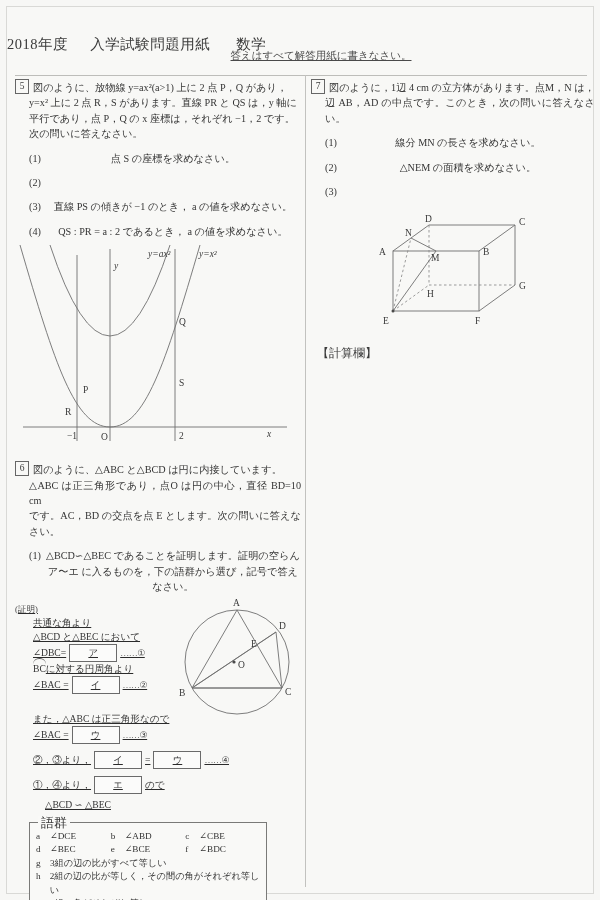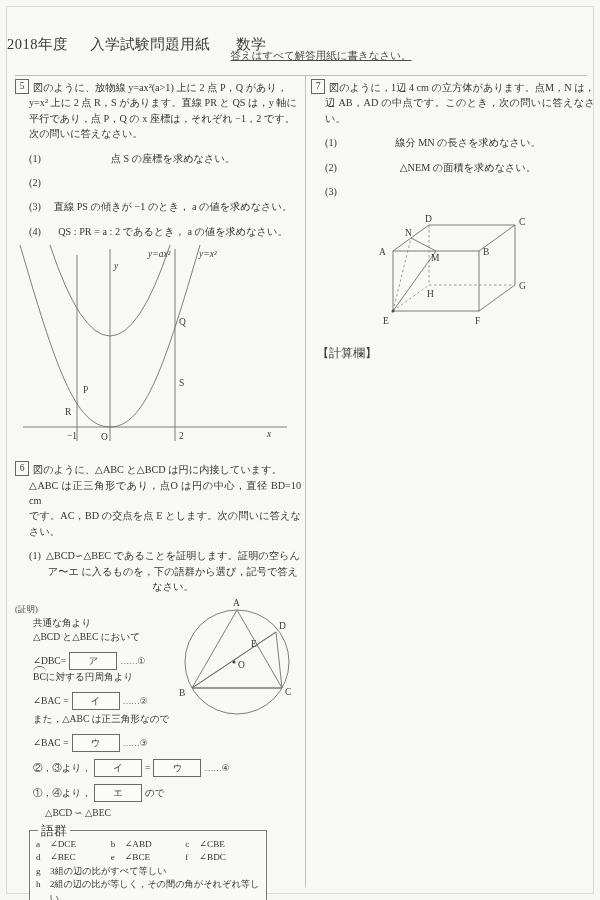--- a/index.html
+++ b/index.html
@@ -70,21 +70,21 @@
   .sub .lab{flex:0 0 auto;}
   .sub .body{flex:1 1 auto;text-align:center;}
 
   
   .graphwrap{position:relative;margin-top:6px;height:212px;}
   .graphwrap svg{position:absolute;left:0;top:0;}
 
   
   .proof{margin-top:7px;font-size:9.6px;line-height:14px;color:#343434;}
   .proof .lbl{font-size:8.6px;color:#4a4a4a;}
-  .prow{display:flex;align-items:center;gap:3px;padding-left:18px;margin-top:8px;}
+  .prow{display:flex;align-items:center;gap:3px;padding-left:18px;margin-top:0;}
   .pbox{
     border:1px solid #6a6a6a;background:#fbfbfa;
     width:46px;height:16px;line-height:16px;
     text-align:center;font-size:9.4px;color:#333;
   }
   .dots{font-size:9px;color:#444;letter-spacing:-0.5px;}
   .arcwrap{position:relative;display:inline-block;}
   .arcwrap .arc{
     position:absolute;left:0;right:0;top:-4px;height:5px;
     border-top:1px solid #555;border-radius:50%/100% 100% 0 0;
@@ -194,39 +194,39 @@
           <span class="ind">です。AC，BD の交点を点 E とします。次の問いに答えなさい。</span>
         </div>
         <div class="sub">
           <span class="lab">(1)</span>
           <span class="body">
             <span>△BCD∽△BEC であることを証明します。証明の空らん</span><br>
             <span>ア〜エ に入るものを，下の語群から選び，記号で答えなさい。</span>
           </span>
         </div>
 
-        <div style="position:relative;">
+        <div style="position:relative;text-decoration:underline;">
           <div class="proof">
             <div class="lbl">(証明)</div>
             <div style="padding-left:18px;">共通な角より</div>
             <div style="padding-left:18px;">△BCD と△BEC において</div>
             <div class="prow">
               <span>∠DBC=</span>
               <span class="pbox">ア</span>
               <span class="dots">……①</span>
             </div>
             <div style="padding-left:18px;">
               <span class="arcwrap"><span class="arc"></span><span>BC</span></span><span>に対する円周角より</span>
             </div>
             <div class="prow">
               <span>∠BAC =</span>
               <span class="pbox">イ</span>
               <span class="dots">……②</span>
             </div>
-            <div style="padding-left:18px;margin-top:2px;">また，△ABC は正三角形なので</div>
+            <div style="padding-left:18px;margin-top:18px;">また，△ABC は正三角形なので</div>
             <div class="prow">
               <span>∠BAC =</span>
               <span class="pbox">ウ</span>
               <span class="dots">……③</span>
             </div>
             <div class="prow" style="margin-top:7px;">
               <span>②，③より，</span>
               <span class="pbox">イ</span>
               <span>=</span>
               <span class="pbox">ウ</span>

